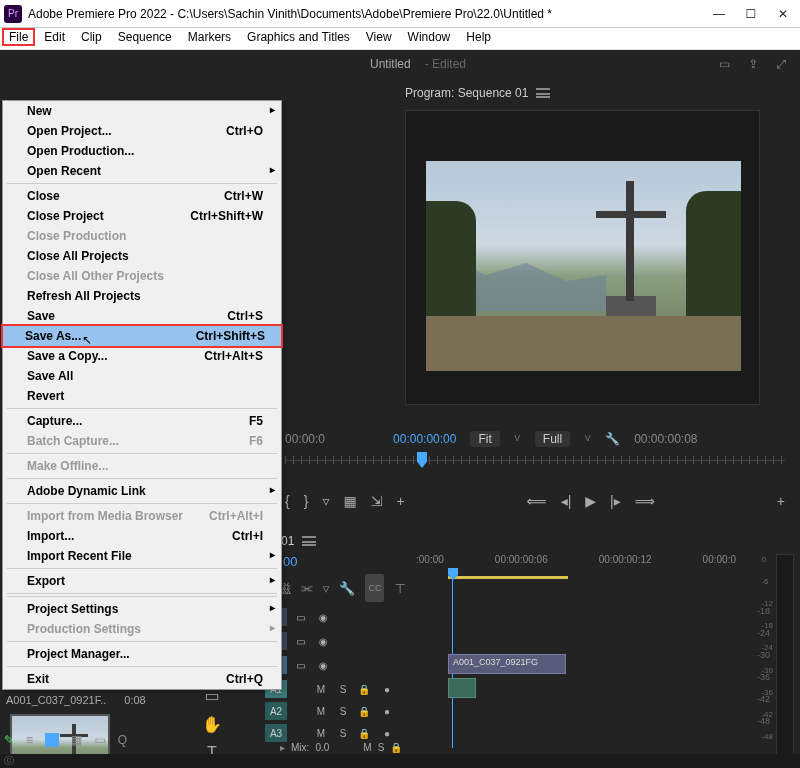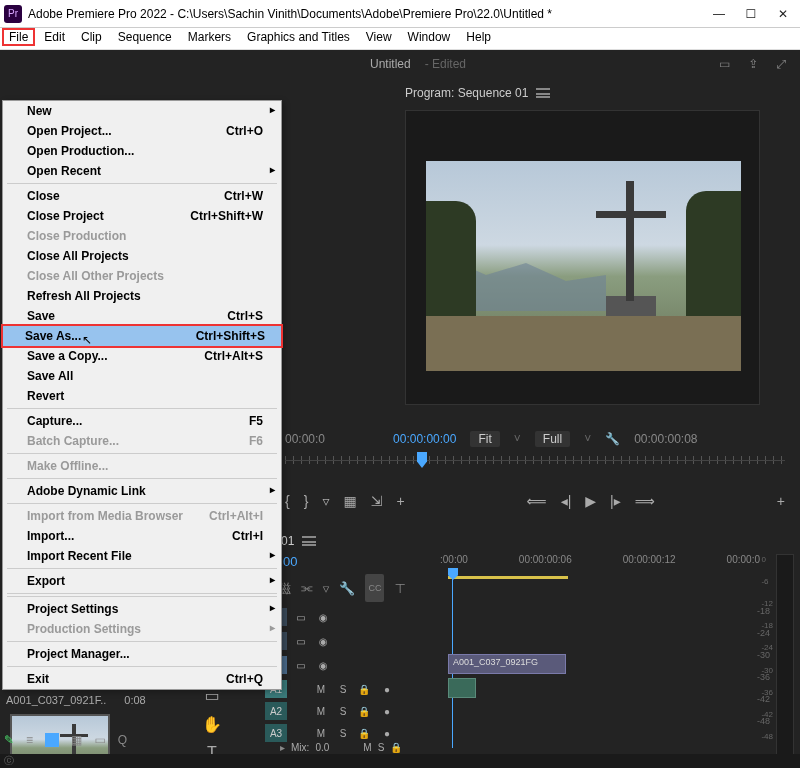--- a/index.html
+++ b/index.html
@@ -41,21 +41,21 @@
 .dropdown .mi { display: flex; justify-content: space-between; padding: 3px 18px 3px 24px; color: #000; font-size: 12px; position: relative; font-weight: bold; }
 .dropdown .mi.dis { color: #9a9a9a; }
 .dropdown .mi.sub::after { content: "▸"; position: absolute; right: 6px; font-size: 10px; }
 .dropdown .sep { height: 1px; background: #ccc; margin: 2px 4px; }
 .dropdown .mi.hi { background: #97c3ee; border: 2px solid #e33; margin: -2px; padding: 3px 16px 3px 22px; }
 .cursor { position: absolute; left: 82px; top: 283px; font-size: 12px; color: #000; z-index: 101; }
 .seq-hdr { position: absolute; left: 265px; top: 480px; height: 22px; color: #ccc; font-size: 12px; display: flex; align-items: center; gap: 8px; }
 .seq-tc { position: absolute; left: 265px; top: 504px; color: #4aa8ff; font-size: 13px; }
 .tl-tools { position: absolute; left: 265px; top: 528px; width: 160px; height: 20px; display: flex; gap: 10px; color: #888; font-size: 12px; align-items: center; }
 .cc-box { background: #444; padding: 9px 3px; font-size: 9px; border-radius: 2px; }
-.ruler { position: absolute; left: 440px; top: 504px; width: 320px; height: 22px; color: #888; font-size: 10px; display: flex; justify-content: space-between; gap: 28px; }
+.ruler { position: absolute; left: 416px; top: 504px; width: 320px; height: 22px; color: #888; font-size: 10px; display: flex; justify-content: space-between; gap: 28px; }
 .tl-phead { position: absolute; left: 448px; top: 518px; width: 10px; height: 12px; background: #4aa8ff; clip-path: polygon(0 0, 100% 0, 100% 60%, 50% 100%, 0 60%); }
 .tl-phead-line { position: absolute; left: 452px; top: 528px; width: 1px; height: 170px; background: #4aa8ff; }
 .yellow-bar { position: absolute; left: 448px; top: 526px; width: 120px; height: 3px; background: #d9c24a; }
 .track { position: absolute; left: 265px; height: 22px; display: flex; align-items: center; gap: 6px; font-size: 10px; color: #ccc; }
 .trk-lbl { width: 22px; height: 18px; background: #3a4a5a; display: flex; align-items: center; justify-content: center; font-size: 10px; }
 .trk-lbl.a { background: #2a5a5a; }
 .trk-ic { width: 16px; text-align: center; color: #aaa; }
 .clip-v { position: absolute; height: 20px; background: #5a5a7a; border: 1px solid #7a7aaa; font-size: 9px; color: #ddd; padding: 2px 4px; overflow: hidden; }
 .clip-a { position: absolute; height: 20px; background: #3a6a5a; border: 1px solid #5a8a7a; }
 .tools-col { position: absolute; left: 195px; top: 636px; width: 34px; display: flex; flex-direction: column; gap: 10px; align-items: center; color: #aaa; font-size: 16px; }

